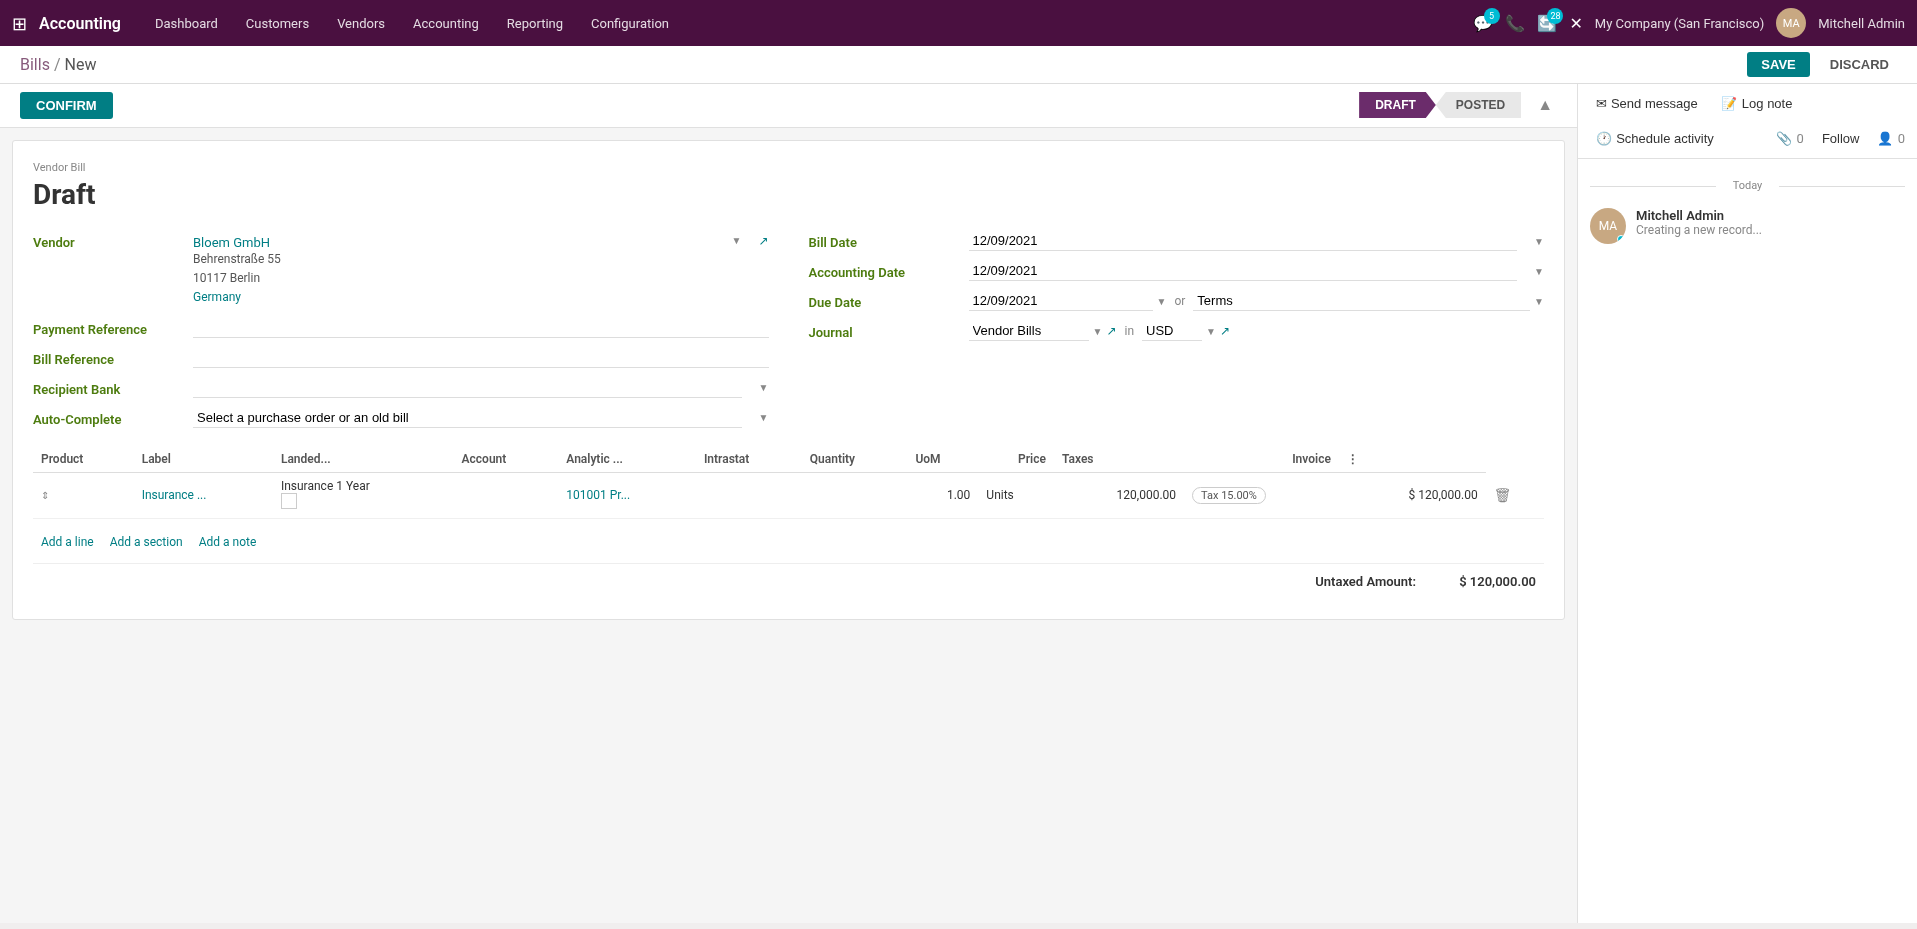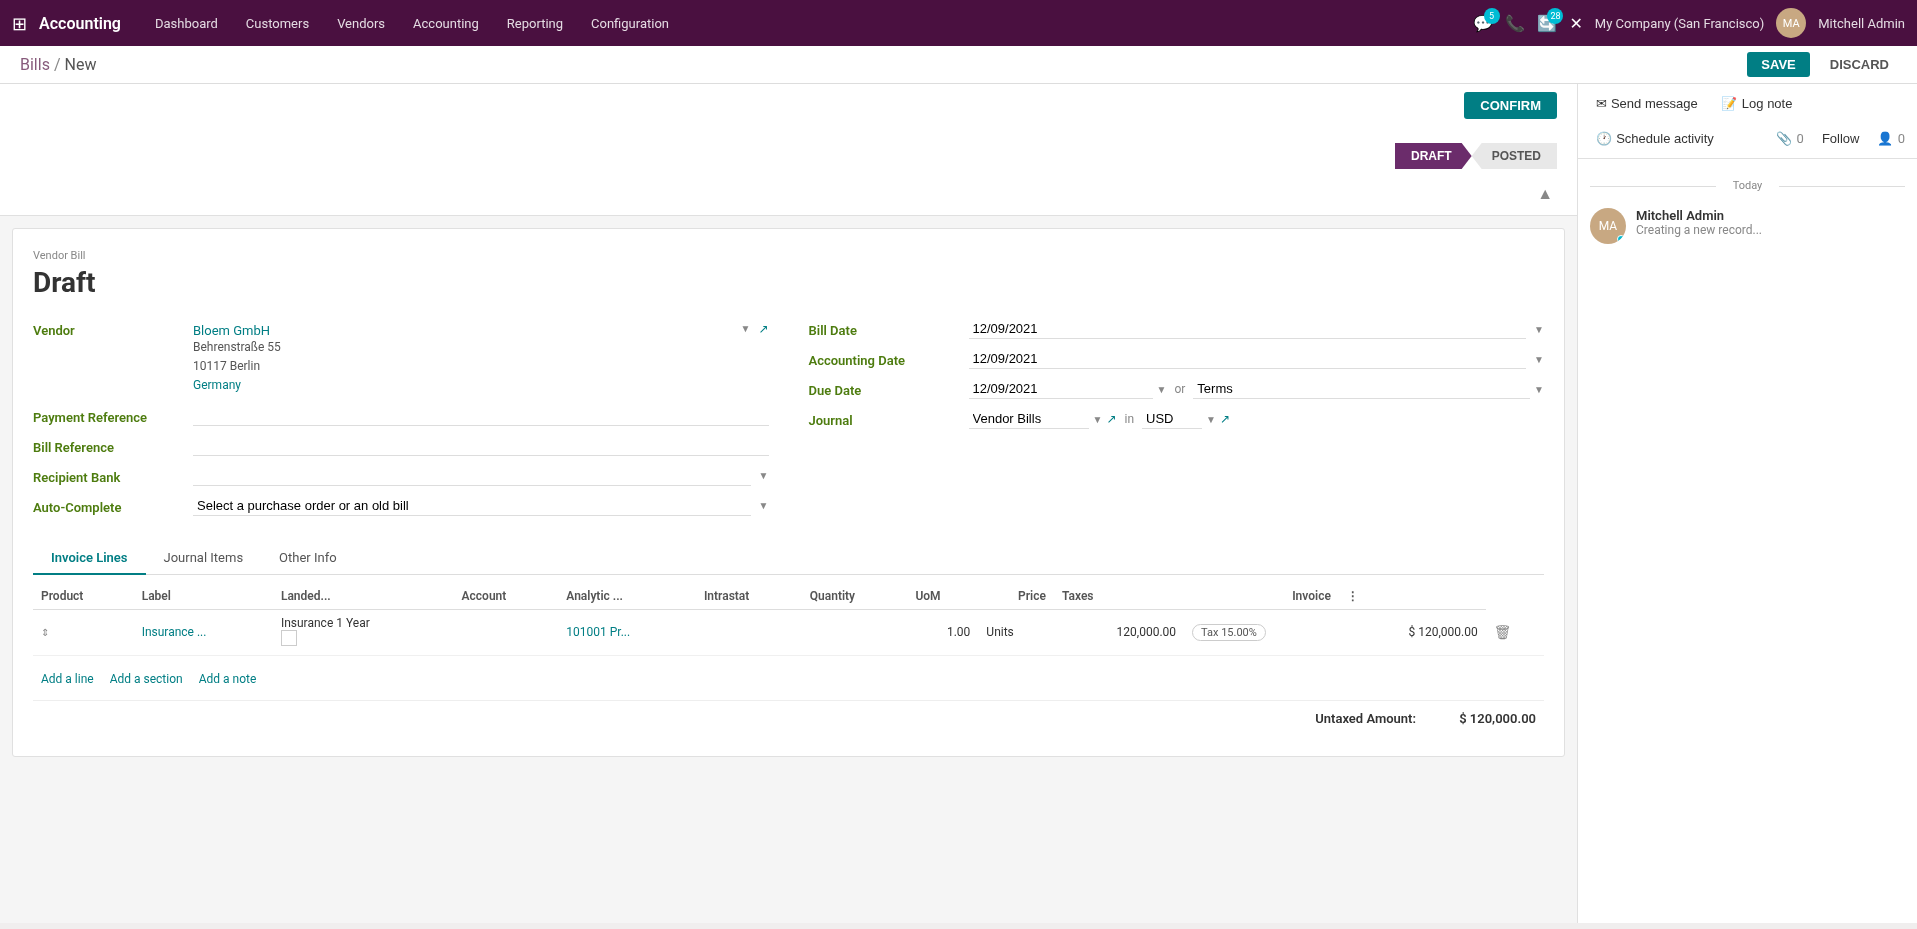--- a/index.html
+++ b/index.html
@@ -131,23 +131,22 @@
       background: #f5f5f5;
       padding: 0;
     }
 
     
     .status-bar {
       background: white;
       border-bottom: 1px solid #e0e0e0;
       padding: 8px 20px;
       display: flex;
-      align-items: flex-end;
+      align-items: flex-start;
       gap: 12px;
-      flex-direction: column;
     }
     .btn-confirm {
       background: #017e84;
       color: white;
       border: none;
       padding: 6px 16px;
       border-radius: 3px;
       cursor: pointer;
       font-size: 13px;
       font-weight: 600;
@@ -216,21 +215,21 @@
       border-bottom: 1px solid #ddd;
       padding: 2px 4px;
       font-size: 13px;
       outline: none;
       background: transparent;
     }
     .field-select-wrap {
       flex: 1;
       display: flex;
       align-items: center;
-      gap: 8px;
+      gap: 17px;
     }
     .field-select {
       border: none;
       border-bottom: 1px solid #ddd;
       padding: 2px 4px;
       font-size: 13px;
       background: transparent;
       outline: none;
       cursor: pointer;
       flex: 1;
@@ -626,25 +625,20 @@
               <select class="field-select" style="flex:0 0 60px;">
                 <option value="usd">USD</option>
               </select>
               <span class="dropdown-arrow">▼</span>
               <span class="external-link">↗</span>
             </div>
           </div>
         </div>
       </div>
 
-      <div class="tabs-row">
-        <div class="tab active">Invoice Lines</div>
-        <div class="tab">Journal Items</div>
-        <div class="tab">Other Info</div>
-      </div>
 
       <table class="invoice-table">
         <thead>
           <tr>
             <th>Product</th>
             <th>Label</th>
             <th>Landed...</th>
             <th>Account</th>
             <th>Analytic ...</th>
             <th>Intrastat</th>

